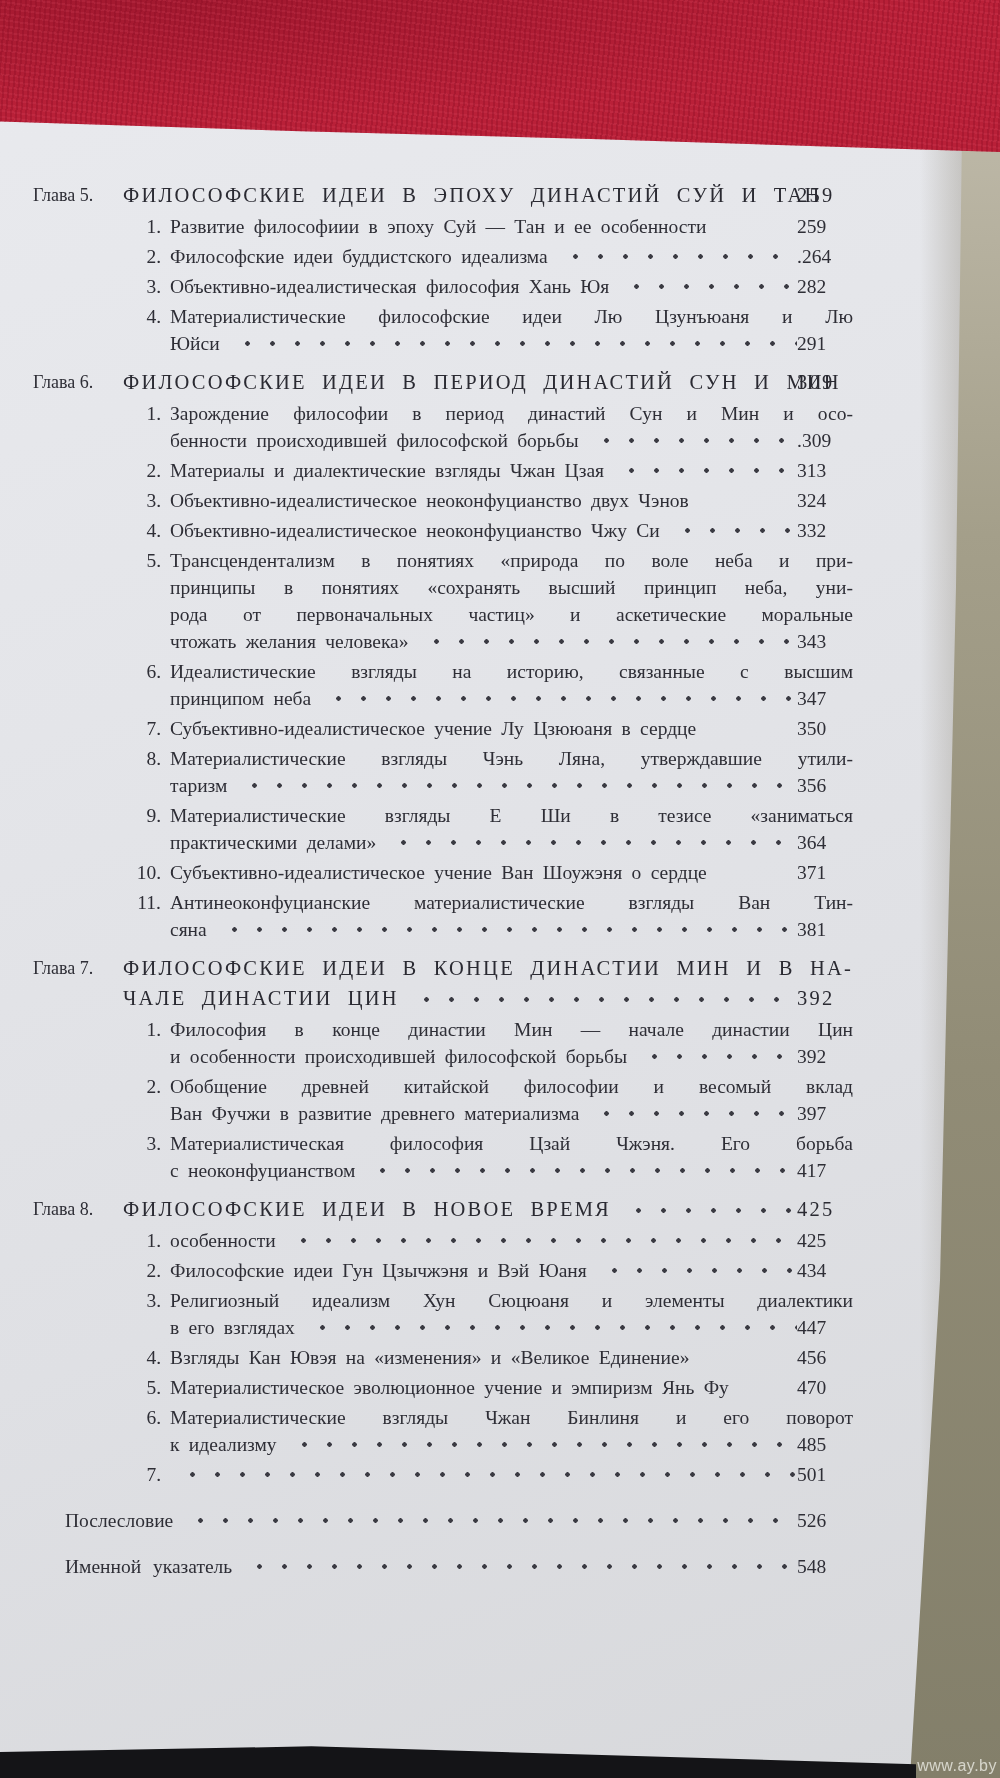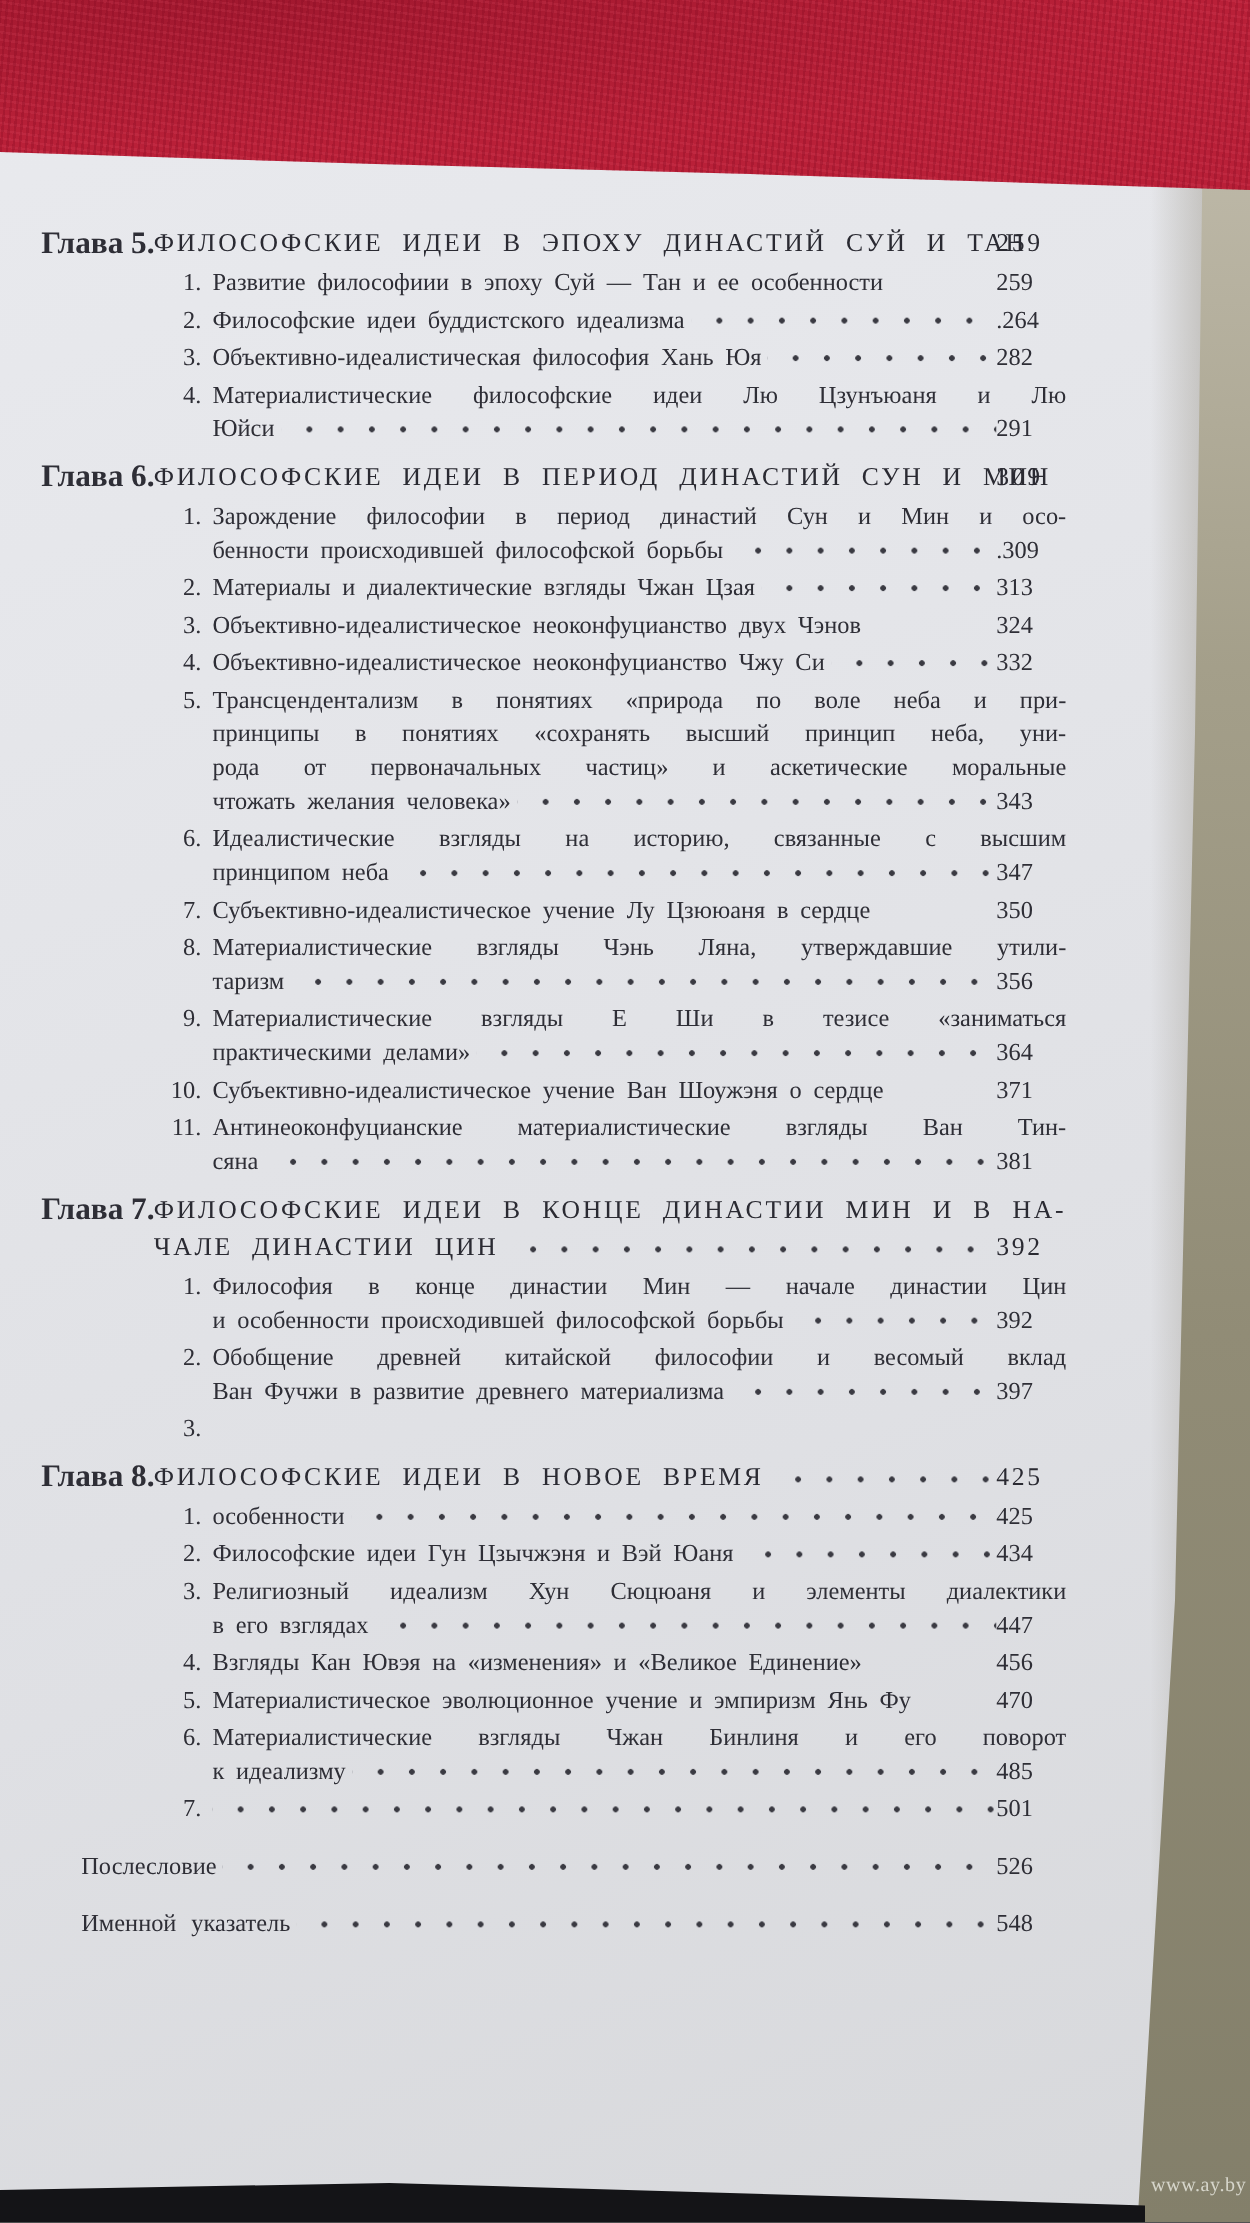--- a/index.html
+++ b/index.html
@@ -29,33 +29,33 @@
     background:linear-gradient(180deg,#bcb7a6 8%,#a49f8a 30%,#918c76 60%,#837f6a 100%);
     clip-path:polygon(62% 7.4%,100% 8%,100% 100%,10% 100%,40% 72%,56% 33%);
   }
   
   .desk{
     position:absolute;left:0;bottom:0;width:916px;height:36px;z-index:4;
     background:#141417;
     clip-path:polygon(0 28%,34% 12%,100% 62%,100% 100%,0 100%);
   }
   .watermark{
-    position:absolute;right:3px;bottom:20px;z-index:6;
-    font-family:Liberation Serif, serif;
+    position:absolute;right:3px;bottom:3px;z-index:6;
+    font-family:Liberation Sans, sans-serif;
     font-size:16px;letter-spacing:.5px;color:rgba(235,235,228,.8);
   }
   
   .toc{
     position:absolute;left:33px;top:170px;width:820px;z-index:3;
     color:#2e2e36;font-size:19.5px;
   }
   .row{display:flex;align-items:flex-start;}
   .entry{margin-top:3px;}
   .chapter-head{margin-top:10px;margin-bottom:1px;}
-  .ch-label{flex:none;width:90px;font-weight:700;font-size:25px;line-height:30px;white-space:nowrap;}
+  .ch-label{flex:none;width:90px;font-weight:400;font-size:18px;line-height:30px;white-space:nowrap;}
   .num{flex:none;width:137px;text-align:right;padding-right:9px;box-sizing:border-box;line-height:27px;white-space:nowrap;}
   .body{flex:1;min-width:0;}
   .line{line-height:27px;white-space:nowrap;word-spacing:4.5px;}
   .line.full{white-space:normal;text-align:justify;text-align-last:justify;word-spacing:2px;}
   .line.last{display:flex;align-items:flex-end;white-space:nowrap;}
   .ch-line{line-height:30px;font-size:20.5px;letter-spacing:2.2px;word-spacing:8px;color:#2a2a32;}
   .ch-line.full{white-space:normal;text-align:justify;text-align-last:justify;}
   .txt{flex:none;min-width:0;padding-right:5px;}
   .txt.stretch{flex:1;text-align:justify;text-align-last:justify;padding-right:14px;}
   .leader{flex:1;min-width:8px;align-self:stretch;}
@@ -283,20 +283,28 @@
           <div class="line full">Обобщение древней китайской философии и весомый вклад</div>
           <div class="line last">
             <span class="txt">Ван Фучжи в развитие древнего материализма</span>
             <span class="leader dots"></span>
             <span class="pg">397</span>
           </div>
         </div>
       </div>
       <div class="row entry">
         <span class="num">3.</span>
+        <div class="body">
+          <div class="line full">Материалистическая философия Цзай Чжэня. Его борьба</div>
+          <div class="line last">
+            <span class="txt">с неоконфуцианством</span>
+            <span class="leader dots"></span>
+            <span class="pg">417</span>
+          </div>
+        </div>
       </div>
       <div class="row chapter-head">
         <span class="ch-label">Глава 8.</span>
         <div class="body">
           <div class="line last ch-line">
             <span class="txt">ФИЛОСОФСКИЕ ИДЕИ В НОВОЕ ВРЕМЯ</span>
             <span class="leader dots"></span>
             <span class="pg">425</span>
           </div>
         </div>

